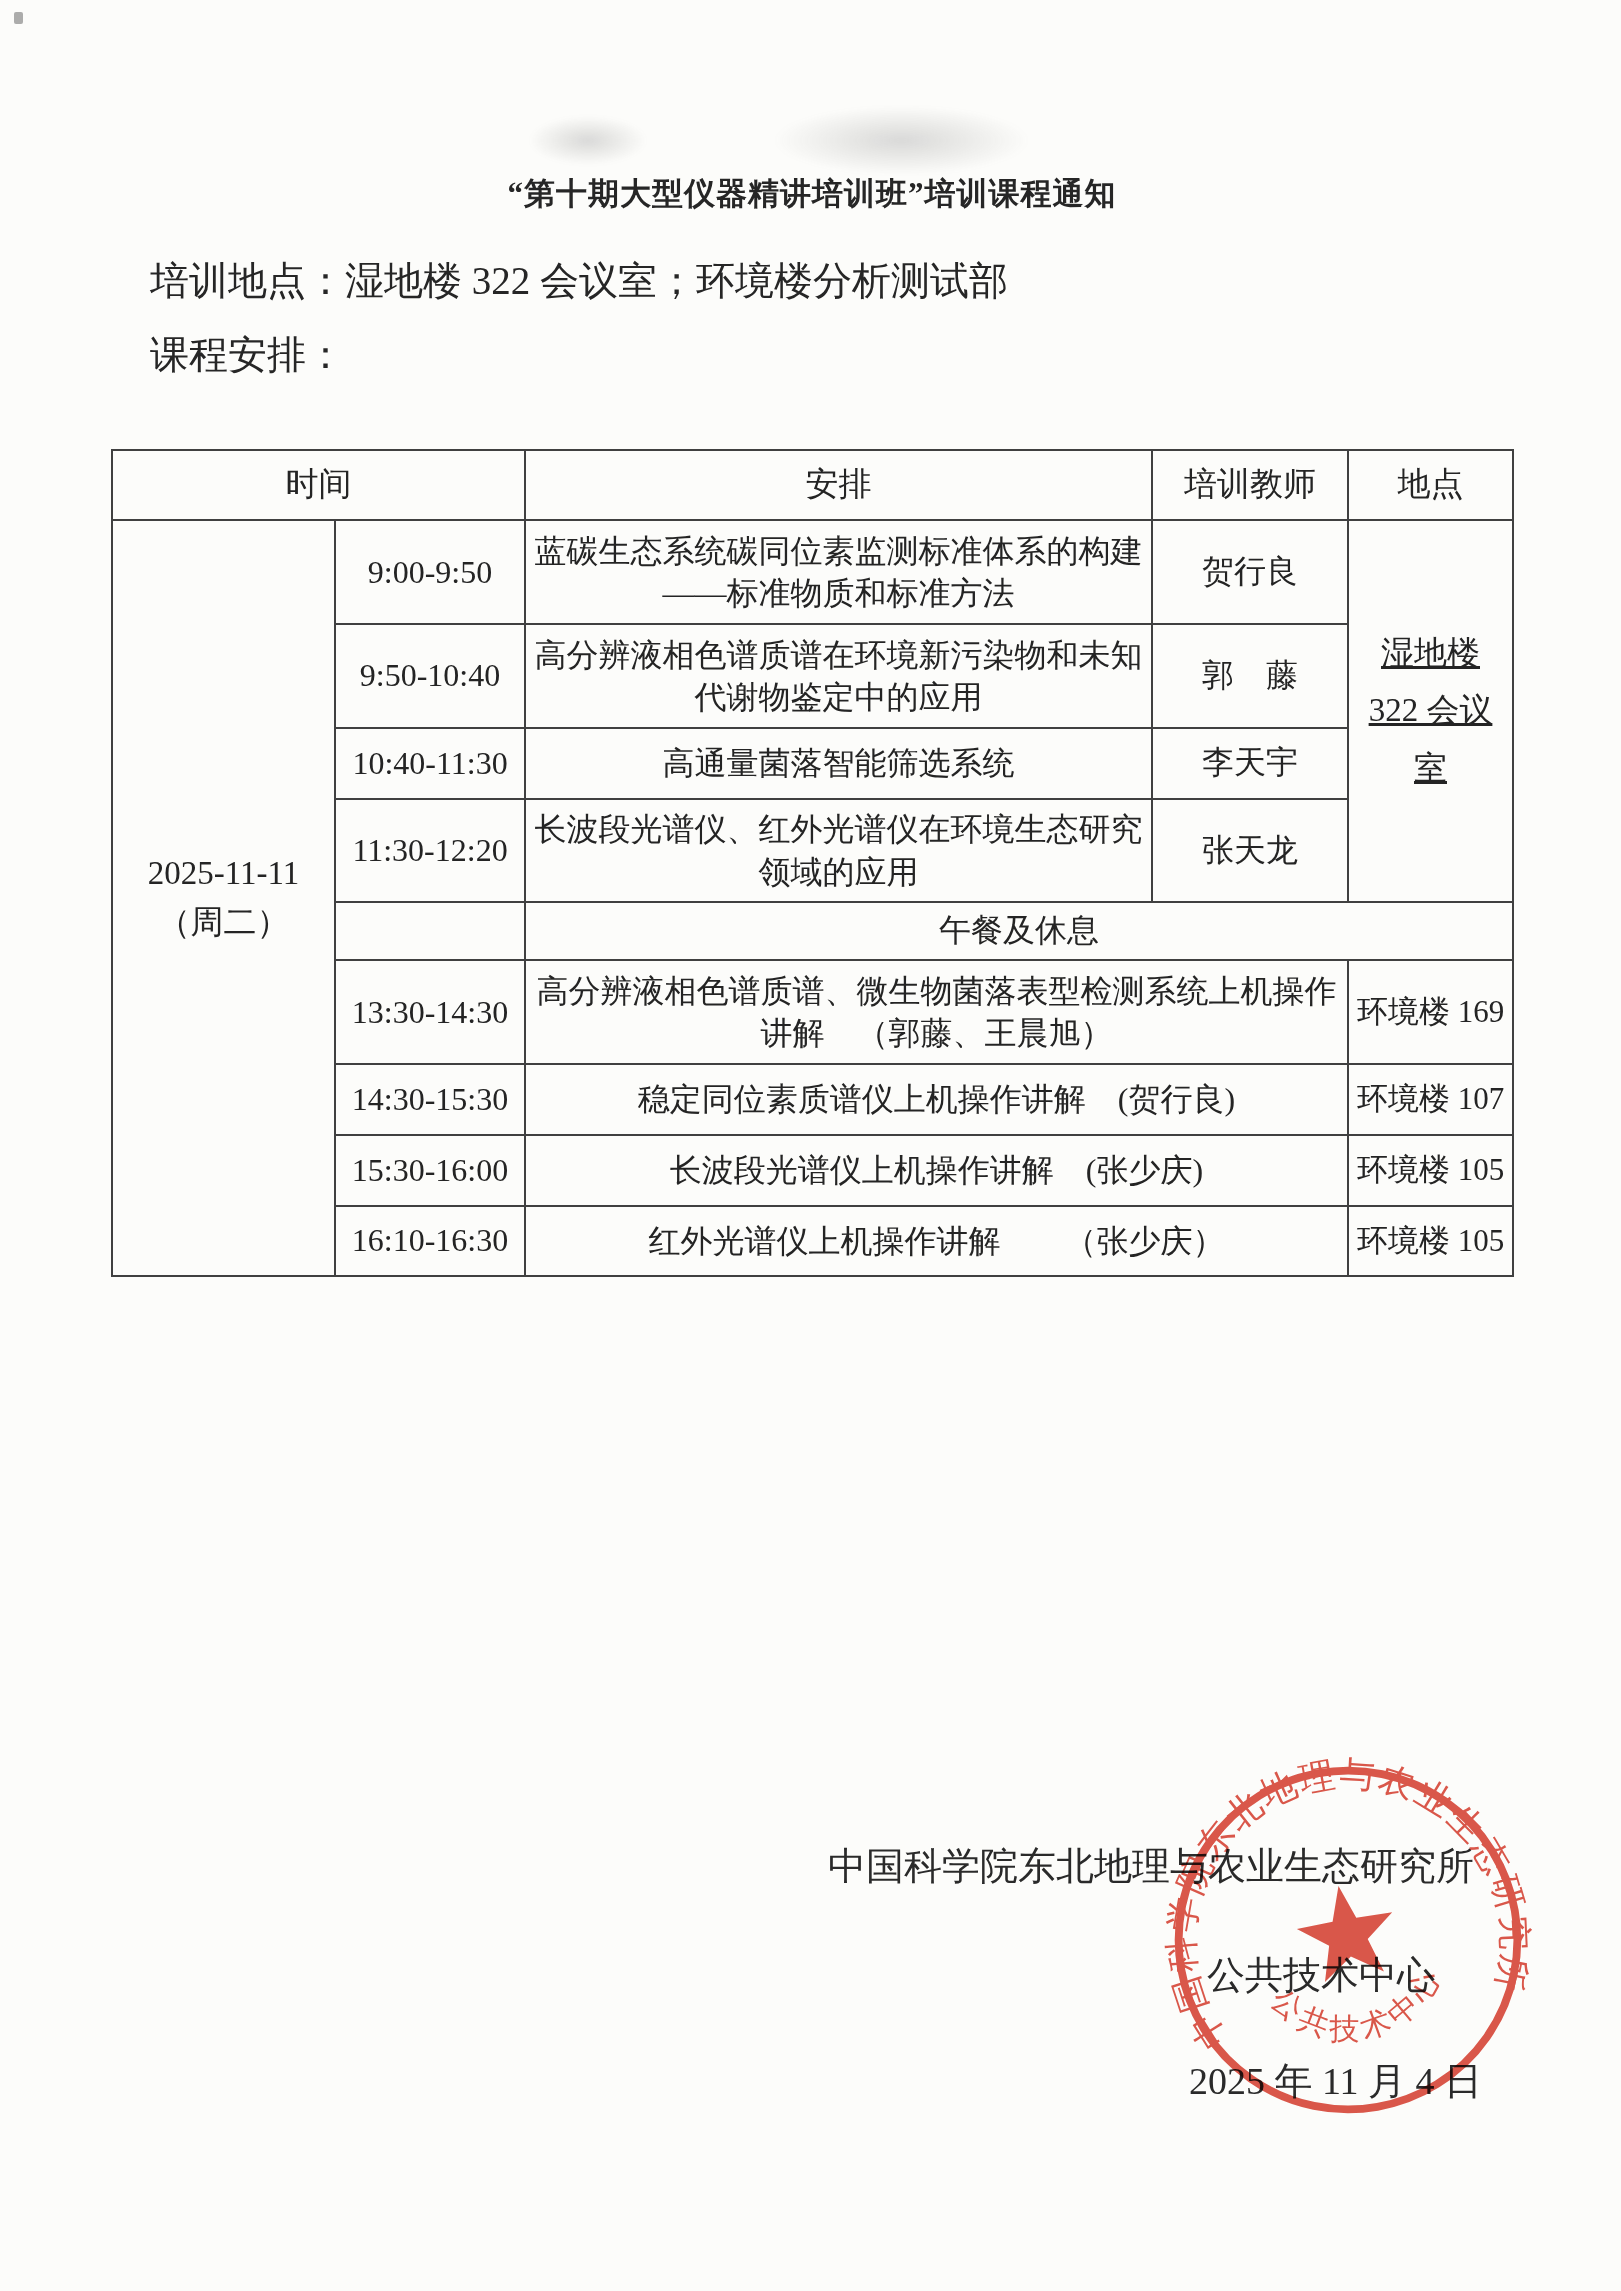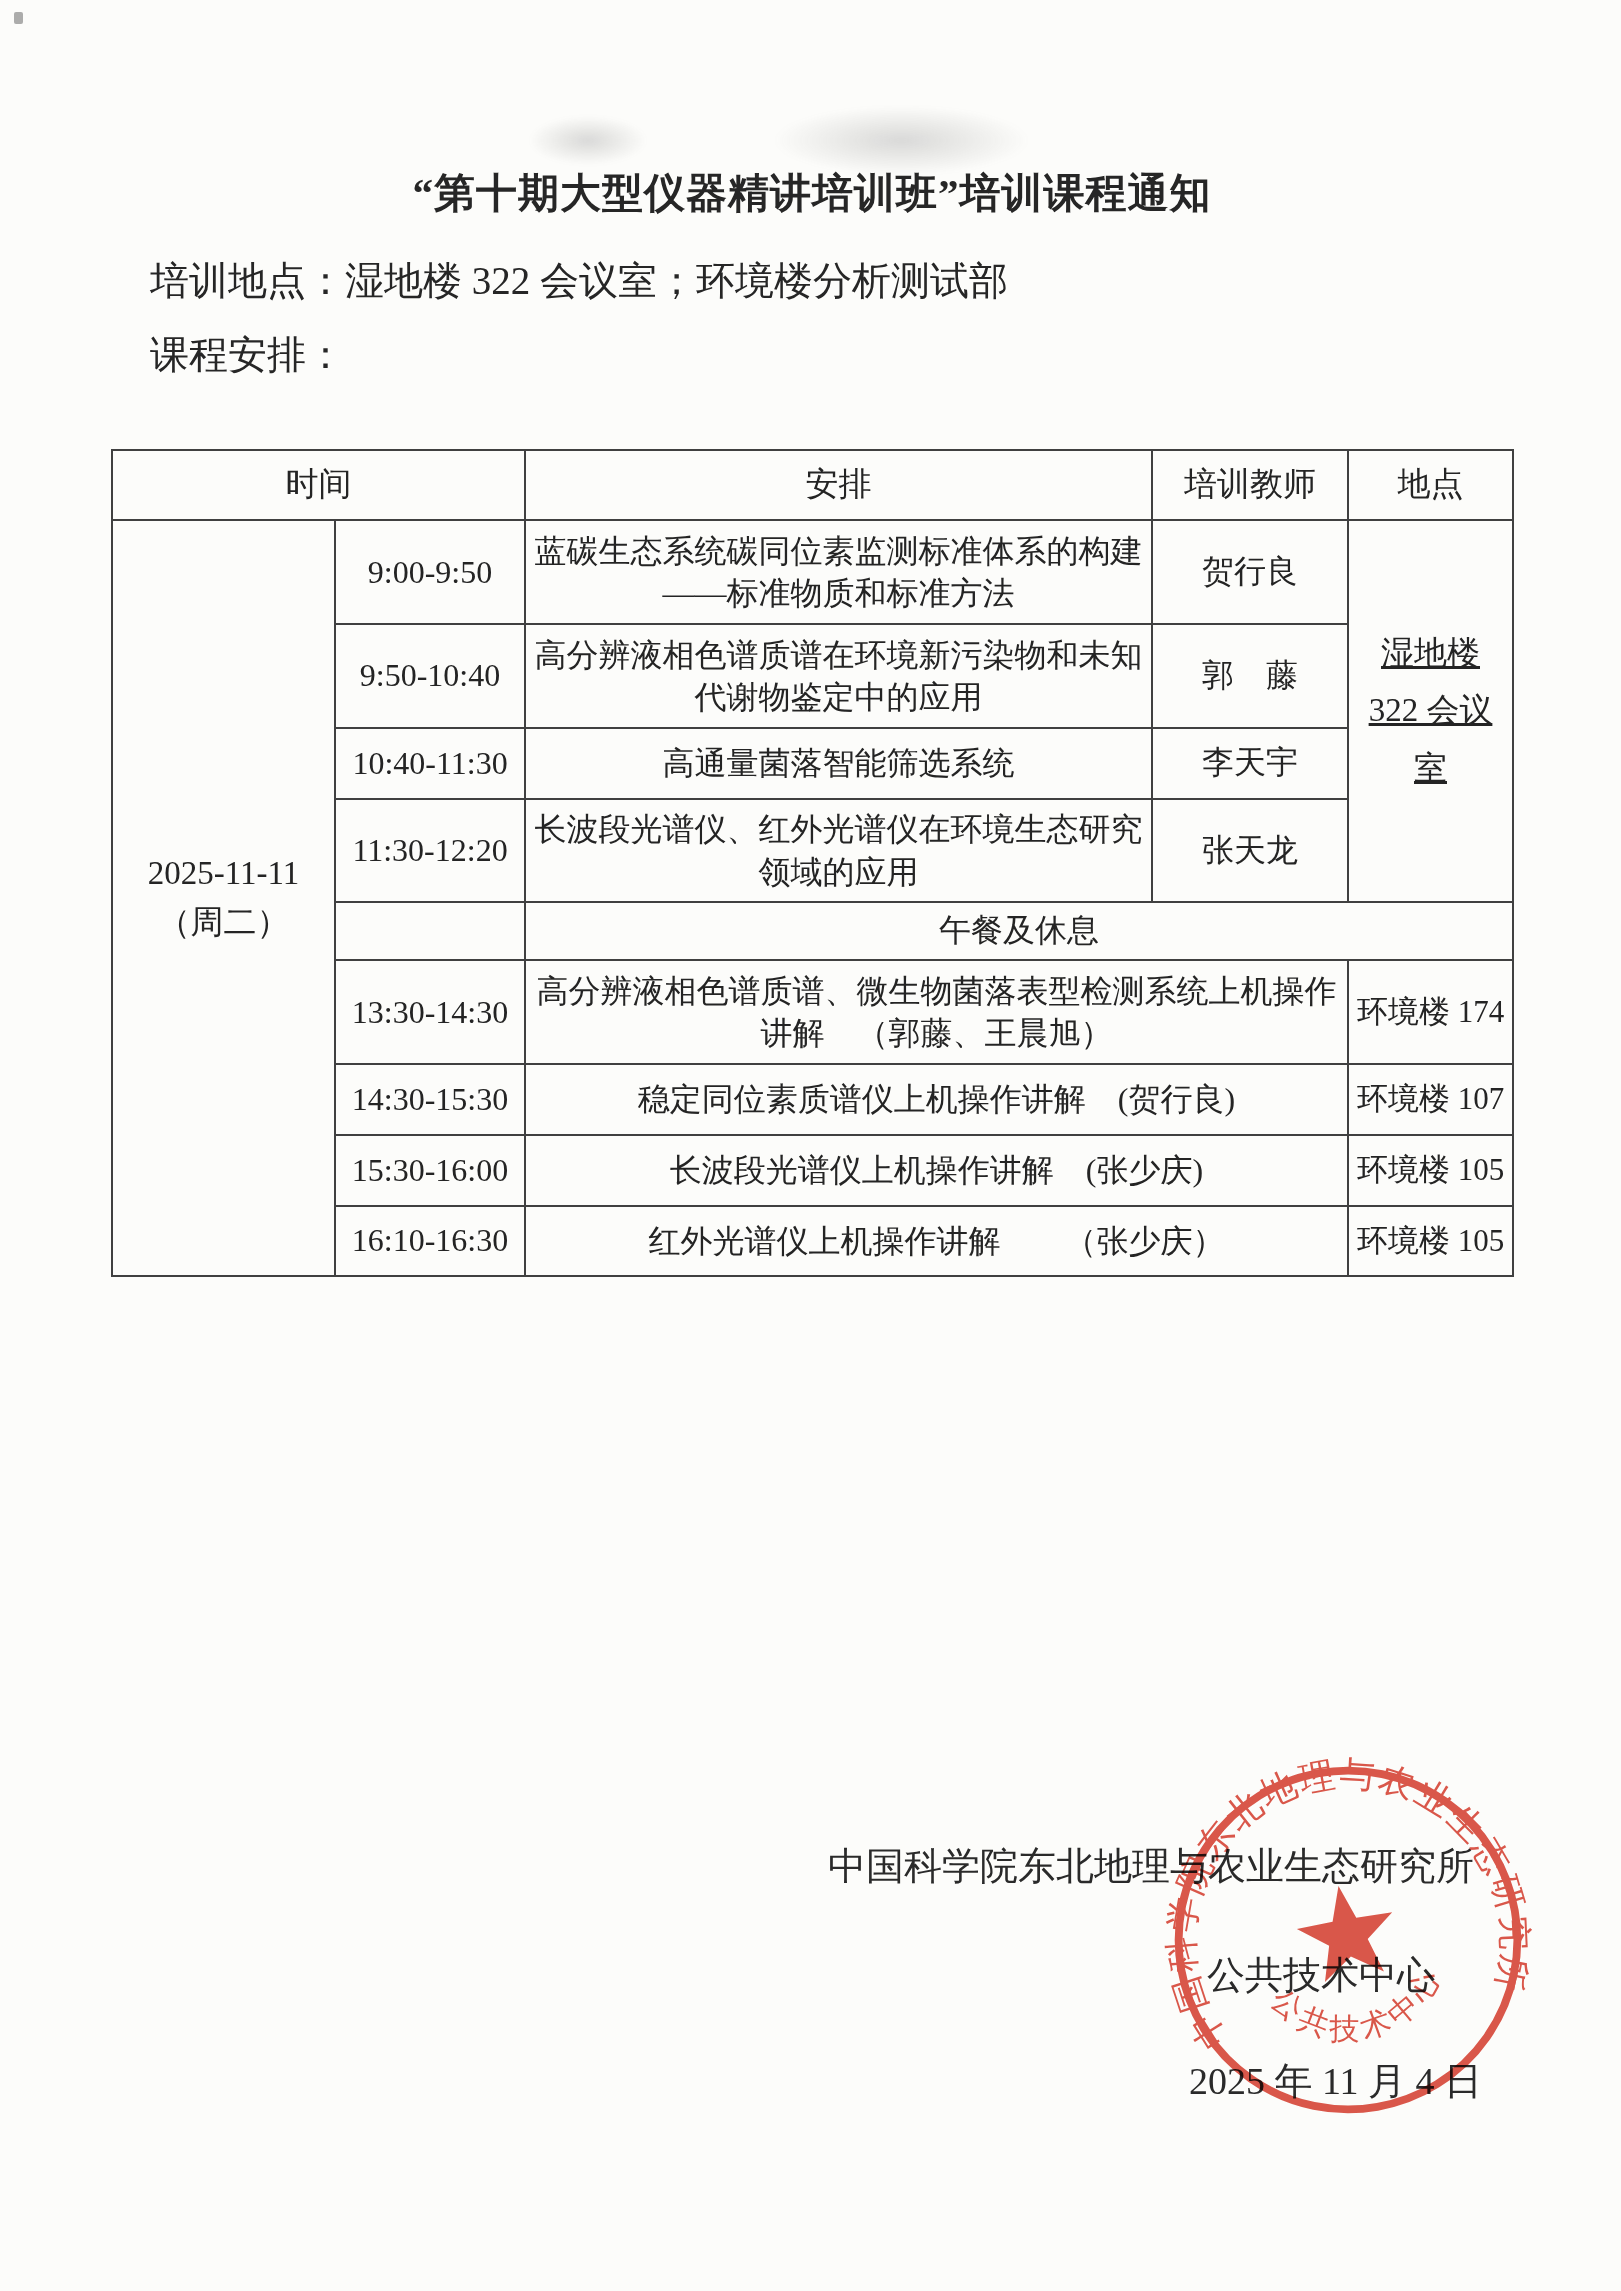--- a/index.html
+++ b/index.html
@@ -8,21 +8,21 @@
     width:1621px;height:2292px;
     margin:0 auto;
     background:#fcfcfa;
     font-family:"Liberation Serif","DejaVu Serif",serif;
     color:#262626;
     overflow:hidden;
   }
   .content{padding:169px 147px 0 150px;}
   .doc-title{
     text-align:center;
-    font-size:41px;font-weight:bold;
+    font-size:31px;font-weight:bold;
     line-height:49px;
     margin:0 0 25.5px 0;
     letter-spacing:1px;
   }
   .intro{
     font-size:39px;
     line-height:74px;
     text-align:justify;
     text-indent:2em;
     margin:0;
@@ -151,21 +151,21 @@
         </tr>
 
         <tr class="row-lunch">
           <td></td>
           <td colspan="3">午餐及休息</td>
         </tr>
 
         <tr class="row-tall">
           <td>13:30-14:30</td>
           <td colspan="2" class="course-cell">高分辨液相色谱质谱、微生物菌落表型检测系统上机操作讲解　（郭藤、王晨旭）</td>
-          <td class="loc-cell">环境楼 174</td>
+          <td class="loc-cell">环境楼 169</td>
         </tr>
 
         <tr class="row-short">
           <td>14:30-15:30</td>
           <td colspan="2" class="course-cell">稳定同位素质谱仪上机操作讲解　(贺行良)</td>
           <td class="loc-cell">环境楼 107</td>
         </tr>
 
         <tr class="row-short">
           <td>15:30-16:00</td>

